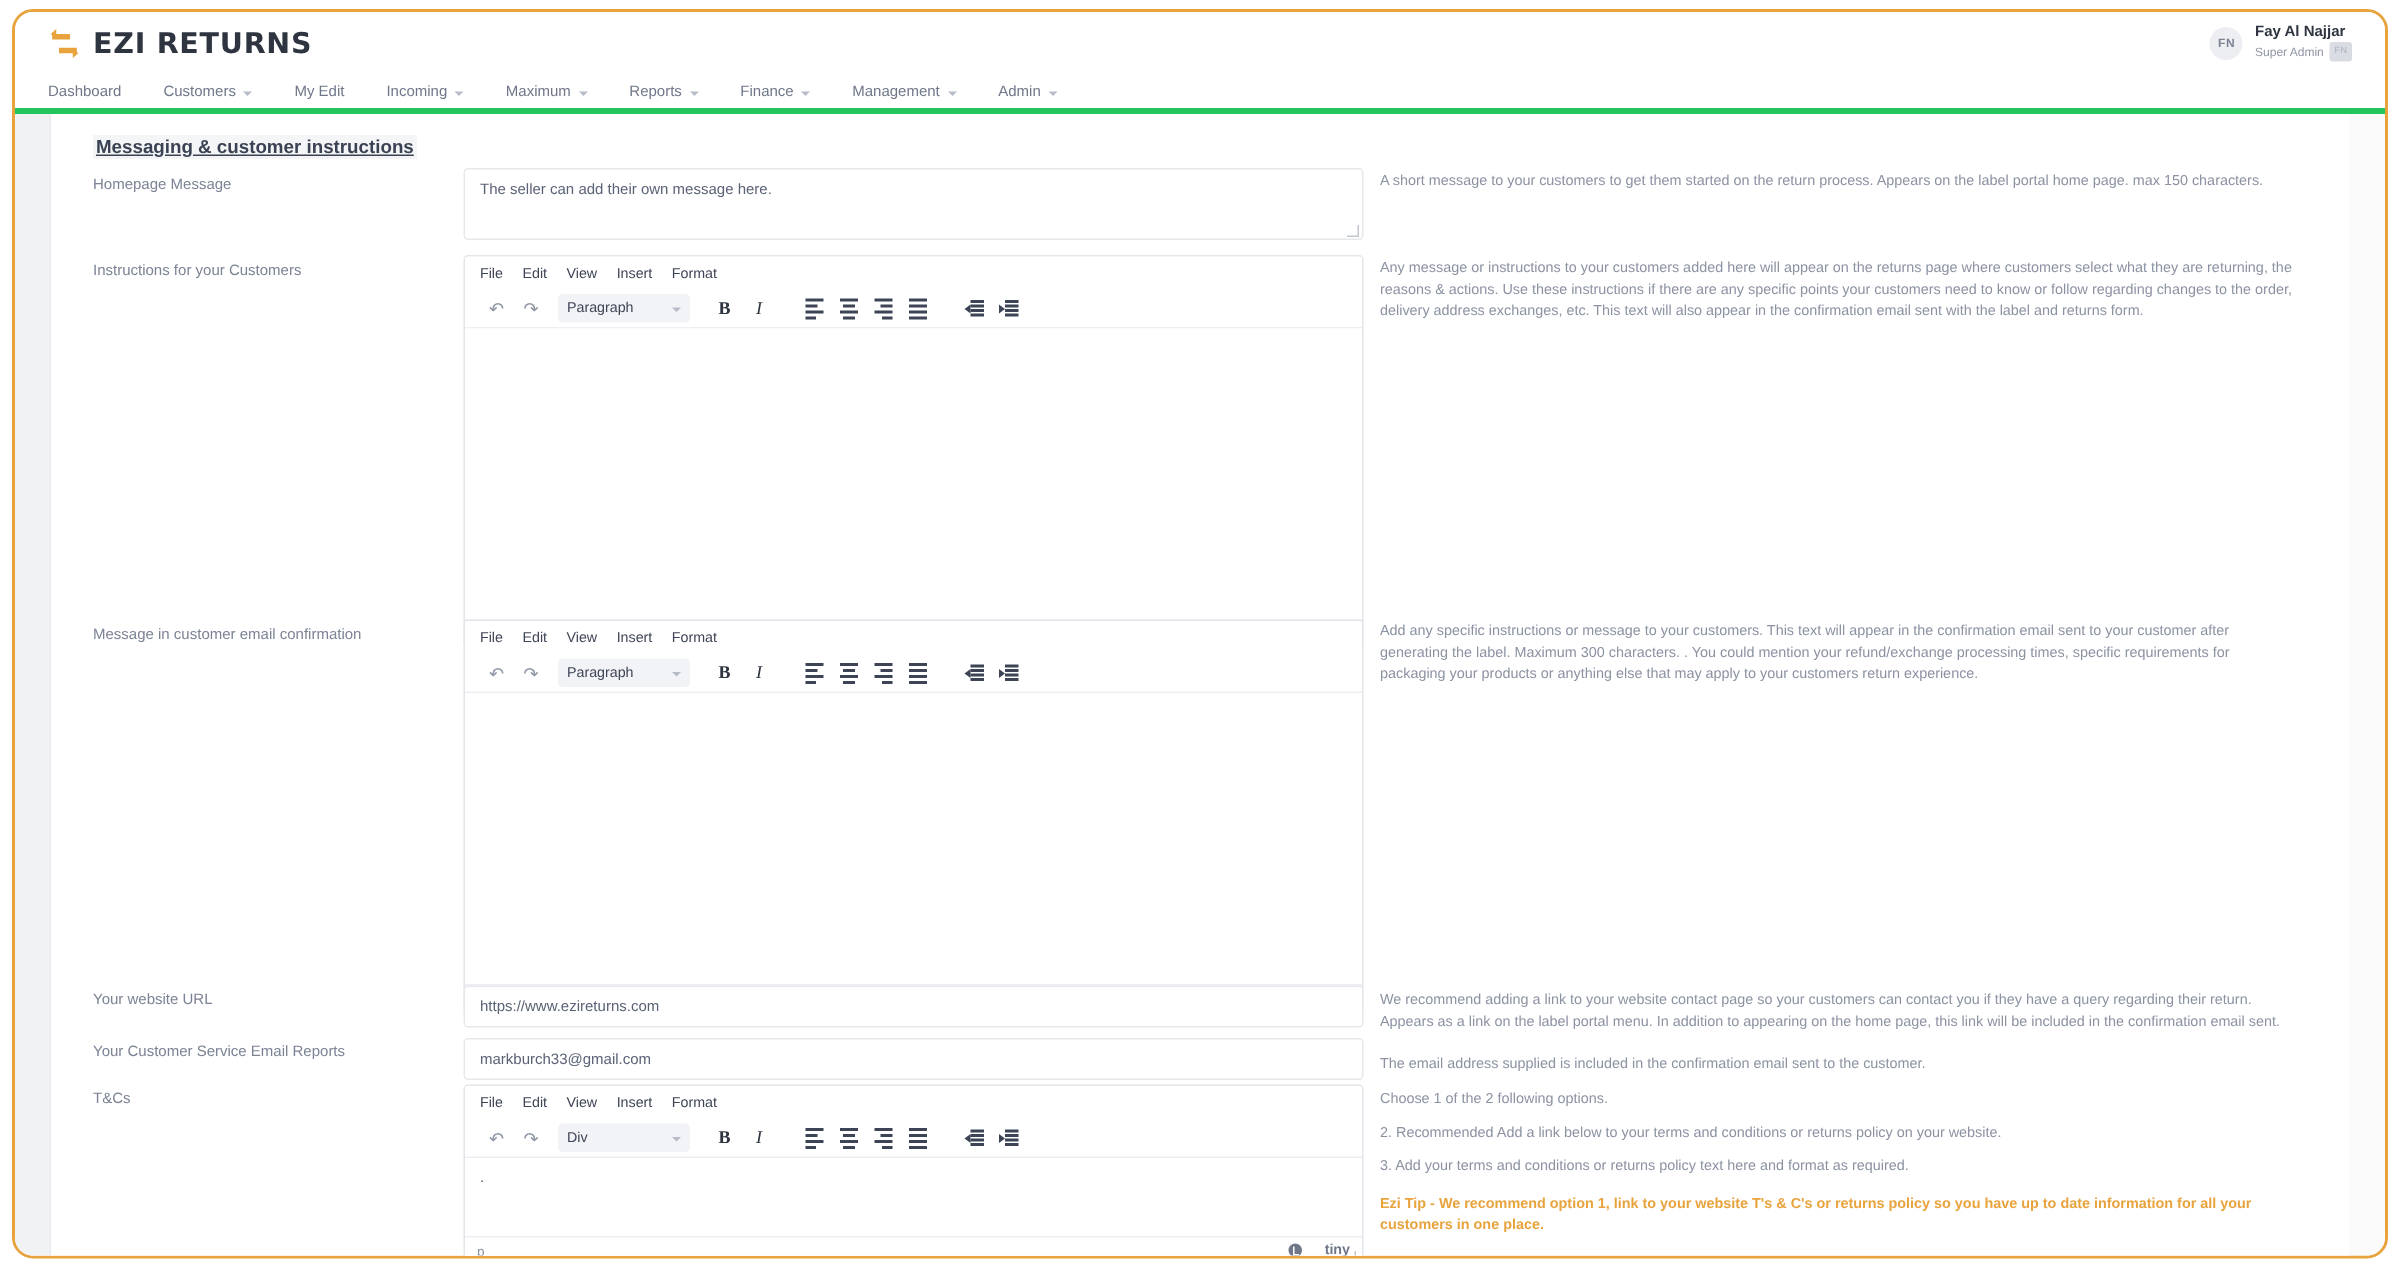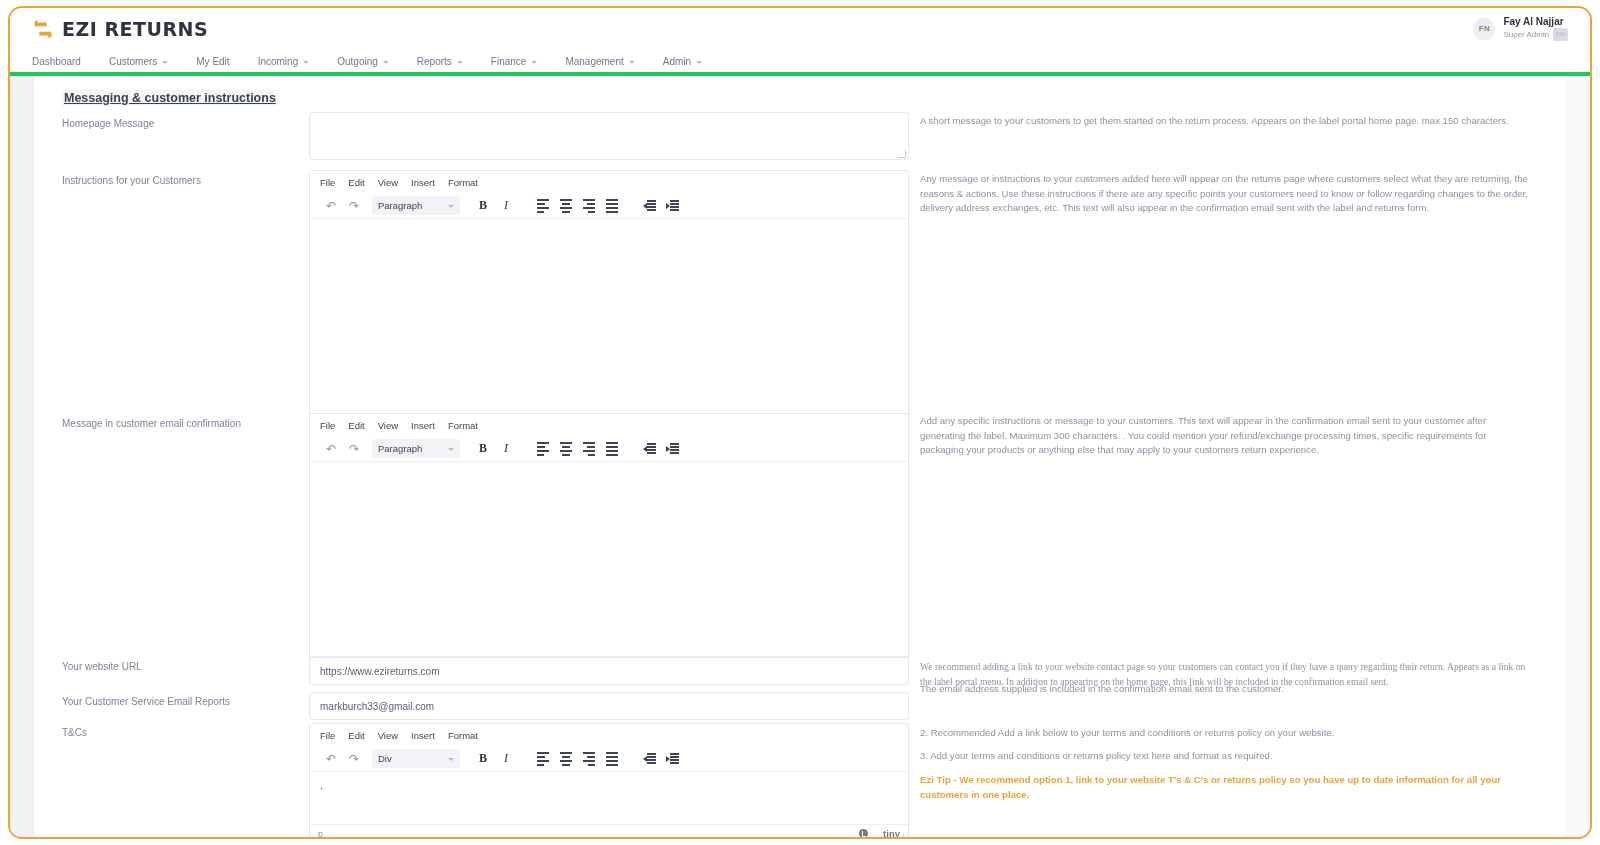--- a/index.html
+++ b/index.html
@@ -187,21 +187,21 @@
         <span class="caret"></span>
       </div>
       <div class="navitem">
         <span>My Edit</span>
       </div>
       <div class="navitem">
         <span>Incoming</span>
         <span class="caret"></span>
       </div>
       <div class="navitem">
-        <span>Outgoing</span>
+        <span>Maximum</span>
         <span class="caret"></span>
       </div>
       <div class="navitem">
         <span>Reports</span>
         <span class="caret"></span>
       </div>
       <div class="navitem">
         <span>Finance</span>
         <span class="caret"></span>
       </div>
@@ -215,20 +215,21 @@
       </div>
     </div>
 
   <div class="scrollwrap">
     <div class="gutter"></div>
     <div class="card">
       <div class="section-title">Messaging &amp; customer instructions</div>
       <div id="rows">
           <div class="rlabel" style="top: 42px;">Homepage Message</div>
           <div class="field ta" style="top: 36px; height: 48px;">
+            <div class="val">The seller can add their own message here.</div>
             <span class="resize"></span>
           </div>
           <div class="rhelp" style="top: 38px;">
             <div>A short message to your customers to get them started on the return process. Appears on the label portal home page. max 150 characters.</div>
           </div>
           <div class="rlabel" style="top: 99px;">Instructions for your Customers</div>
           <div class="editor" style="top: 94px; height: 262px;">
             <div class="menubar">
               <span class="menuitem">File</span>
               <span class="menuitem">Edit</span>
@@ -392,28 +393,28 @@
             </div>
           </div>
           <span class="resize" style="position: absolute; left: 862px; top: 590px;"></span>
           <div class="rhelp" style="top: 338px;">
             <div>Add any specific instructions or message to your customers. This text will appear in the confirmation email sent to your customer after generating the label. Maximum 300 characters. . You could mention your refund/exchange processing times, specific requirements for packaging your products or anything else that may apply to your customers return experience.</div>
           </div>
           <div class="rlabel" style="top: 585px;">Your website URL</div>
           <div class="field input" style="top: 581px; height: 28px;">
             <div class="val">https://www.ezireturns.com</div>
           </div>
-          <div class="rhelp" style="top: 584px; font-family: Liberation Serif, serif;">
+          <div class="rhelp" style="top: 584px;">
             <div>We recommend adding a link to your website contact page so your customers can contact you if they have a query regarding their return. Appears as a link on the label portal menu. In addition to appearing on the home page, this link will be included in the confirmation email sent.</div>
           </div>
           <div class="rlabel" style="top: 620px;">Your Customer Service Email Reports</div>
           <div class="field input" style="top: 616px; height: 28px;">
             <div class="val">markburch33@gmail.com</div>
           </div>
-          <div class="rhelp" style="top: 606px;">
+          <div class="rhelp" style="top: 627px;">
             <div>The email address supplied is included in the confirmation email sent to the customer.</div>
           </div>
           <div class="rlabel" style="top: 651px;">T&amp;Cs</div>
           <div class="editor" style="top: 647px; height: 120px;">
             <div class="menubar">
               <span class="menuitem">File</span>
               <span class="menuitem">Edit</span>
               <span class="menuitem">View</span>
               <span class="menuitem">Insert</span>
               <span class="menuitem">Format</span>
@@ -484,20 +485,21 @@
             <div class="statusbar">
               <span class="status-left">p</span>
               <span class="status-right">
                 <span class="tinylogo"></span>
                 <span>tiny</span>
               </span>
             </div>
           </div>
           <span class="resize" style="position: absolute; left: 862px; top: 758px;"></span>
           <div class="rhelp" style="top: 650px;">
+            <div style="margin-bottom: 8px;">Choose 1 of the 2 following options.</div>
             <div style="margin-bottom: 8px;">2. Recommended Add a link below to your terms and conditions or returns policy on your website.</div>
             <div style="margin-bottom: 8px;">3. Add your terms and conditions or returns policy text here and format as required.</div>
             <div class="tip" style="margin-top: 10px;">Ezi Tip - We recommend option 1, link to your website T's &amp; C's or returns policy so you have up to date information for all your customers in one place.</div>
           </div>
         </div>
     </div>
   </div>
 </div>
 
 </body></html>

